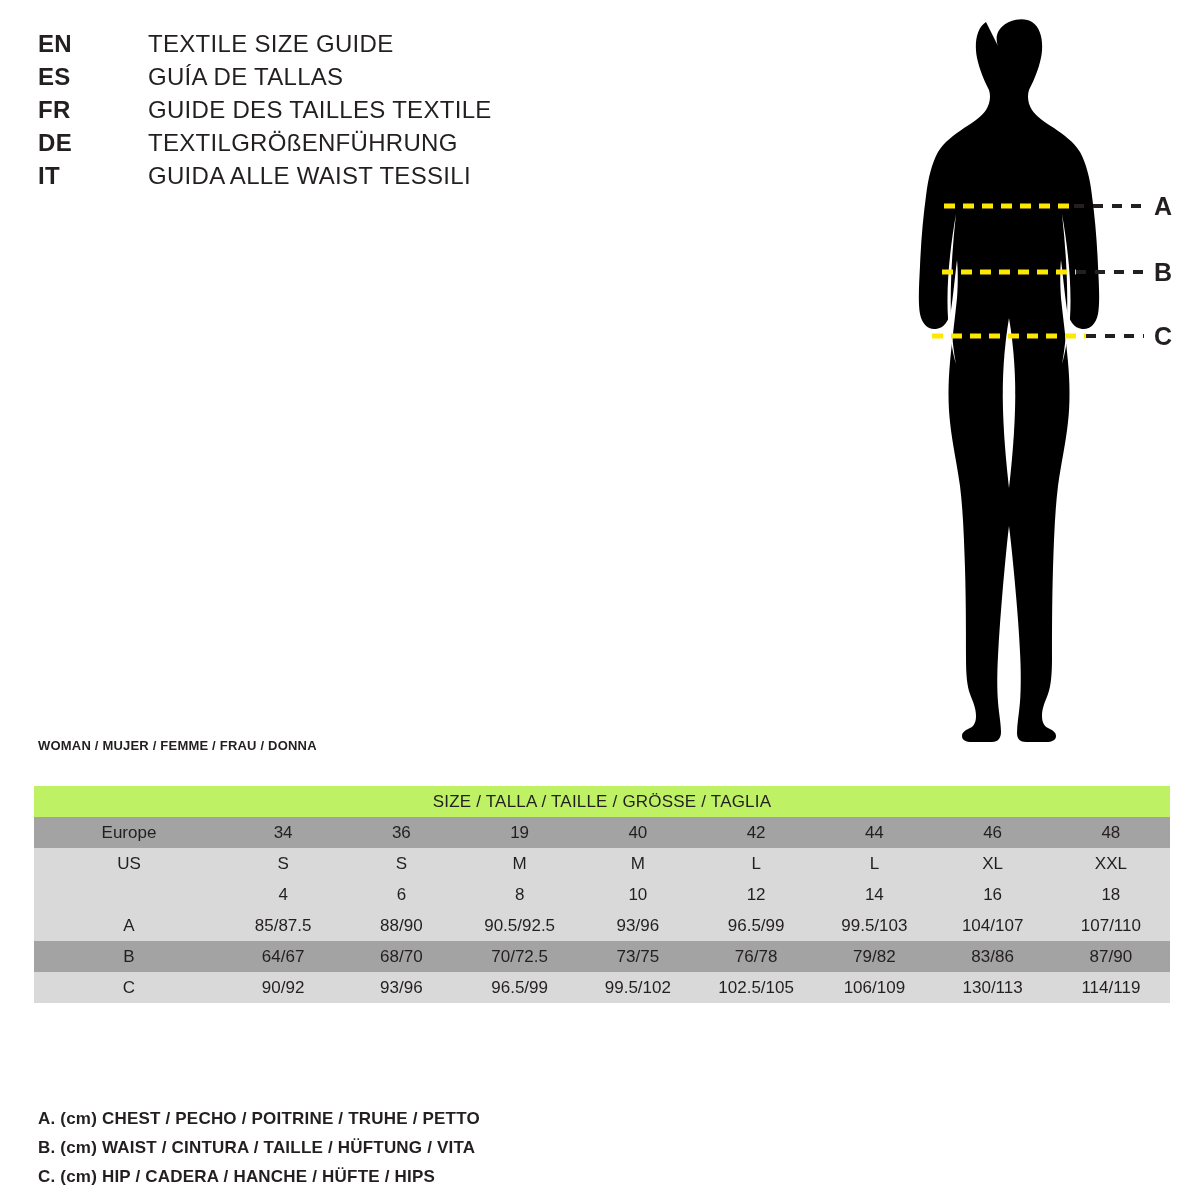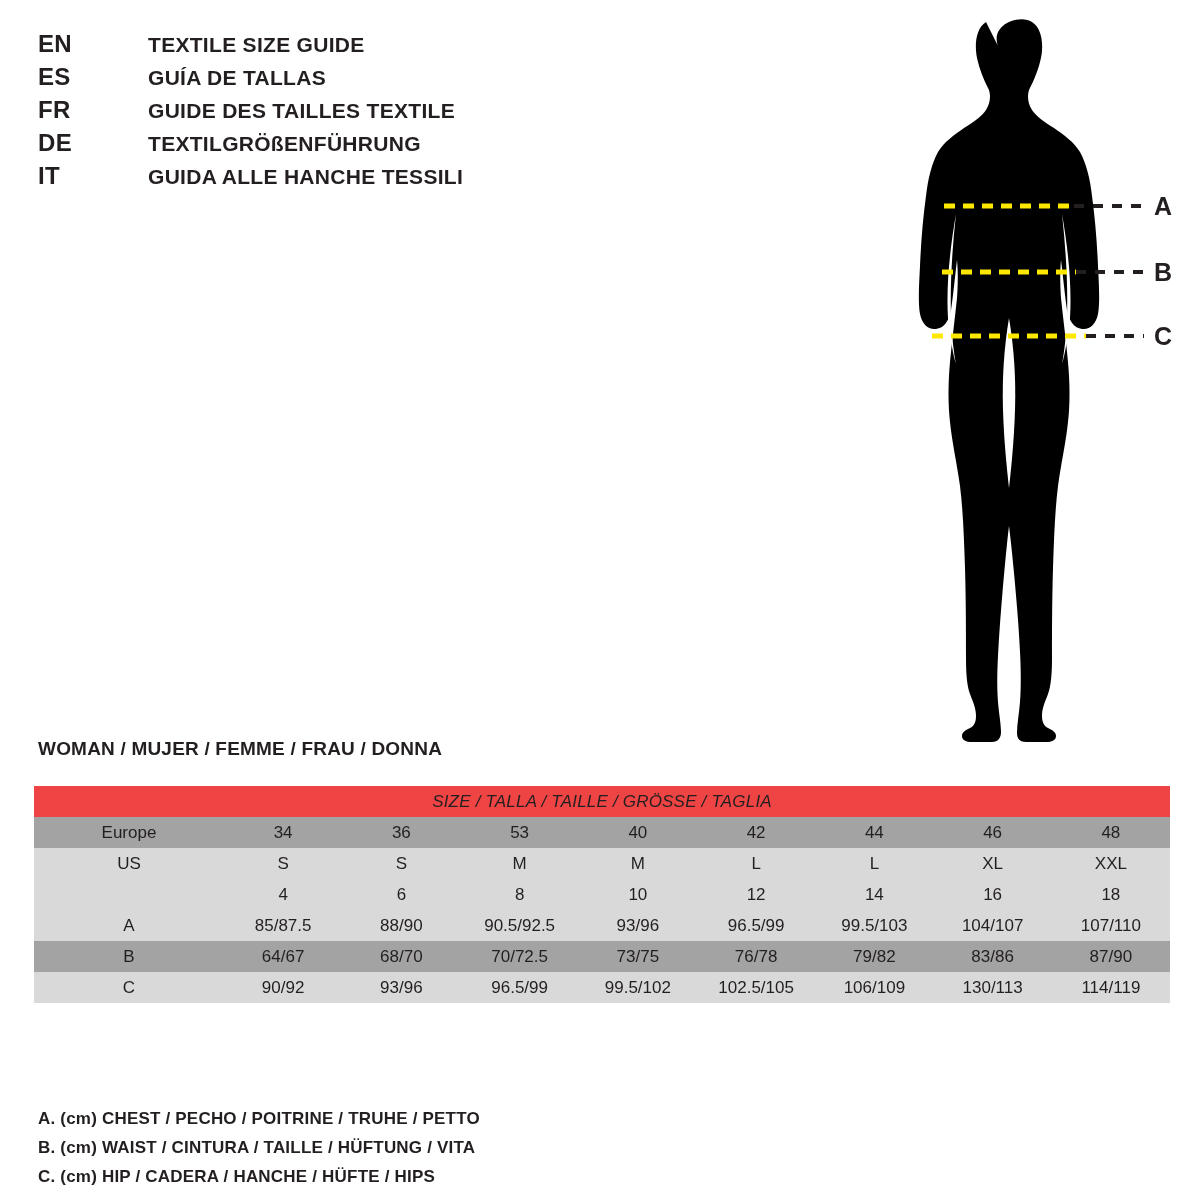--- a/index.html
+++ b/index.html
@@ -27,42 +27,42 @@
     height: 33px;
     gap: 32px;
   }
   .title-lang {
     width: 78px;
     font-size: 24px;
     font-weight: 700;
     letter-spacing: 0.3px;
   }
   .title-text {
-    font-size: 21px;
-    font-weight: 700;
+    font-size: 24px;
+    font-weight: 400;
     letter-spacing: 0.3px;
     white-space: nowrap;
   }
 
   
   .figure-wrap {
     position: absolute;
     left: 860px;
     top: 18px;
     width: 330px;
     height: 730px;
   }
   .figure-wrap svg { display: block; }
 
   
   .group-label {
     position: absolute;
     left: 38px;
     top: 738px;
-    font-size: 19px;
+    font-size: 13px;
     font-weight: 700;
     letter-spacing: 0.2px;
   }
 
   
   .table-wrap {
     position: absolute;
     left: 34px;
     top: 786px;
     width: 1136px;
@@ -76,27 +76,26 @@
     padding: 0;
     height: 31px;
     font-size: 17px;
     font-weight: 400;
     color: #231f20;
     text-align: center;
     vertical-align: middle;
     white-space: nowrap;
   }
   .hdr-row th {
-    background: #ef4444;
+    background: #bef264;
     text-align: left;
     padding-left: 9px;
     font-size: 17px;
     font-weight: 700;
     letter-spacing: 0.2px;
-    font-style: italic;
   }
   .row-light td { background: #a3a3a3; }
   .row-dark td { background: #d9d9d9; }
   td.label-cell {
     text-align: left;
     padding-left: 9px;
     font-weight: 400;
   }
   col.c-label { width: 190px; }
 
@@ -138,21 +137,21 @@
   <div class="title-row">
     <div class="title-lang">FR</div>
     <div class="title-text">GUIDE DES TAILLES TEXTILE</div>
   </div>
   <div class="title-row">
     <div class="title-lang">DE</div>
     <div class="title-text">TEXTILGRÖßENFÜHRUNG</div>
   </div>
   <div class="title-row">
     <div class="title-lang">IT</div>
-    <div class="title-text">GUIDA ALLE HANCHE TESSILI</div>
+    <div class="title-text">GUIDA ALLE WAIST TESSILI</div>
   </div>
 </div>
 
 <div class="figure-wrap">
   <svg width="330" height="730" viewBox="0 0 330 730" xmlns="http://www.w3.org/2000/svg">
 
     <g>
       <path fill="#000000" d="
         M138,28
         C130,6 160,-4 172,4
@@ -260,21 +259,21 @@
     <thead>
       <tr class="hdr-row">
         <th colspan="9">SIZE / TALLA / TAILLE / GRÖSSE / TAGLIA</th>
       </tr>
     </thead>
     <tbody>
       <tr class="row-light">
         <td class="label-cell">Europe</td>
         <td>34</td>
         <td>36</td>
-        <td>53</td>
+        <td>19</td>
         <td>40</td>
         <td>42</td>
         <td>44</td>
         <td>46</td>
         <td>48</td>
       </tr>
       <tr class="row-dark">
         <td class="label-cell">US</td>
         <td>S</td>
         <td>S</td>

